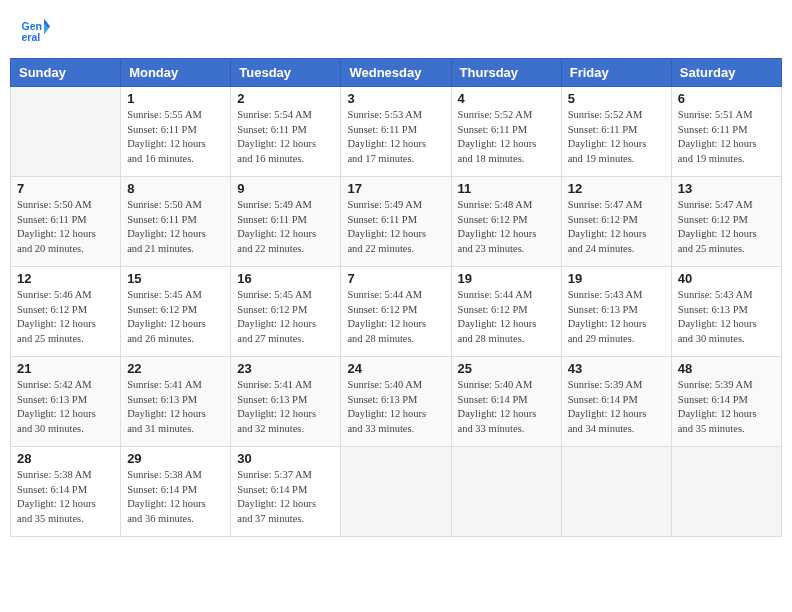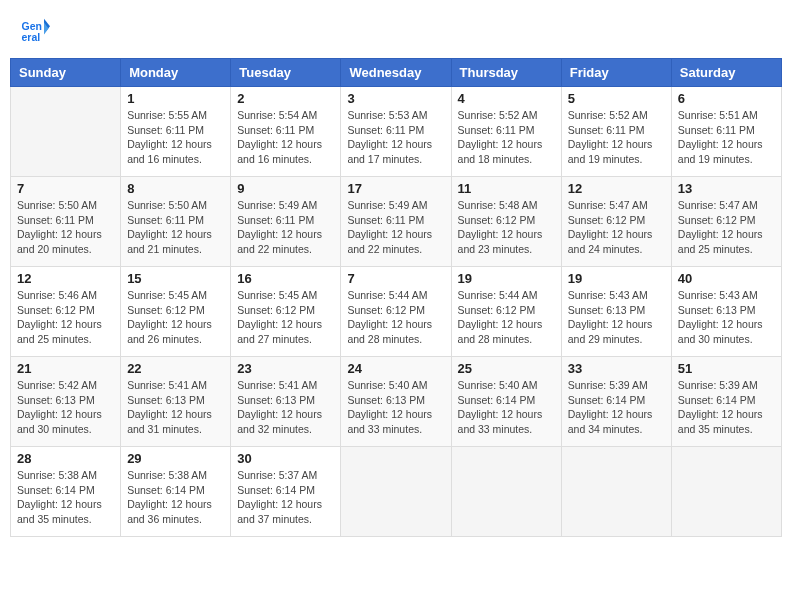--- a/index.html
+++ b/index.html
@@ -69,20 +69,21 @@
       font-size: 13px;
       font-weight: bold;
       color: #222;
       display: block;
       margin-bottom: 2px;
     }
     .day-info {
       font-size: 10.5px;
       line-height: 1.4;
       color: #444;
+      font-family: Liberation Serif, serif;
     }
     .empty-cell {
       background: #f5f5f5 !important;
     }
     .week-row td {
       height: 90px;
     }
   </style>
 </head>
 <body>
@@ -221,25 +222,25 @@
         </td>
         <td>
           <span class="day-num">24</span>
           <div class="day-info">Sunrise: 5:40 AM<br>Sunset: 6:13 PM<br>Daylight: 12 hours<br>and 33 minutes.</div>
         </td>
         <td>
           <span class="day-num">25</span>
           <div class="day-info">Sunrise: 5:40 AM<br>Sunset: 6:14 PM<br>Daylight: 12 hours<br>and 33 minutes.</div>
         </td>
         <td>
-          <span class="day-num">33</span>
+          <span class="day-num">43</span>
           <div class="day-info">Sunrise: 5:39 AM<br>Sunset: 6:14 PM<br>Daylight: 12 hours<br>and 34 minutes.</div>
         </td>
         <td>
-          <span class="day-num">51</span>
+          <span class="day-num">48</span>
           <div class="day-info">Sunrise: 5:39 AM<br>Sunset: 6:14 PM<br>Daylight: 12 hours<br>and 35 minutes.</div>
         </td>
       </tr>
       <tr class="week-row">
         <td>
           <span class="day-num">28</span>
           <div class="day-info">Sunrise: 5:38 AM<br>Sunset: 6:14 PM<br>Daylight: 12 hours<br>and 35 minutes.</div>
         </td>
         <td>
           <span class="day-num">29</span>

